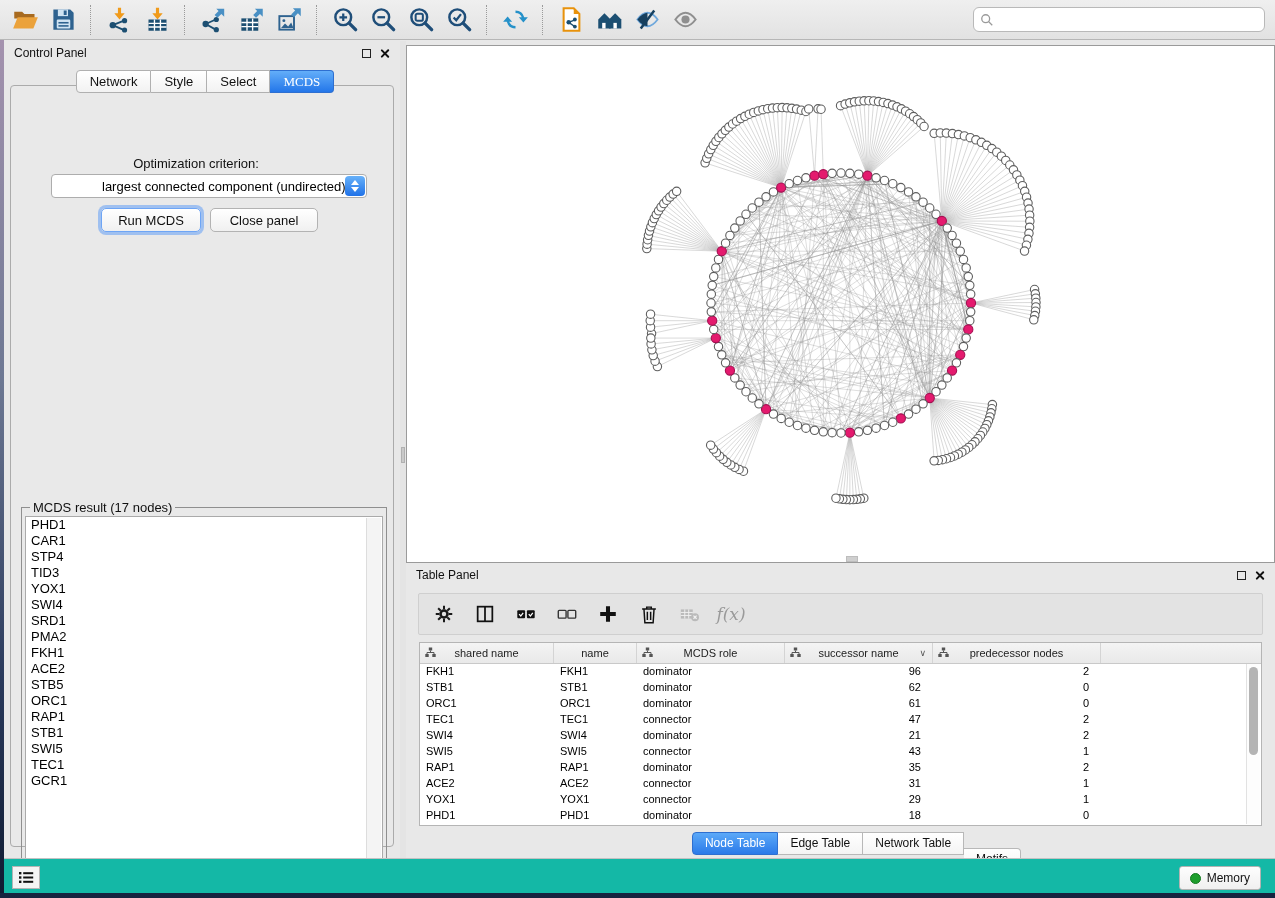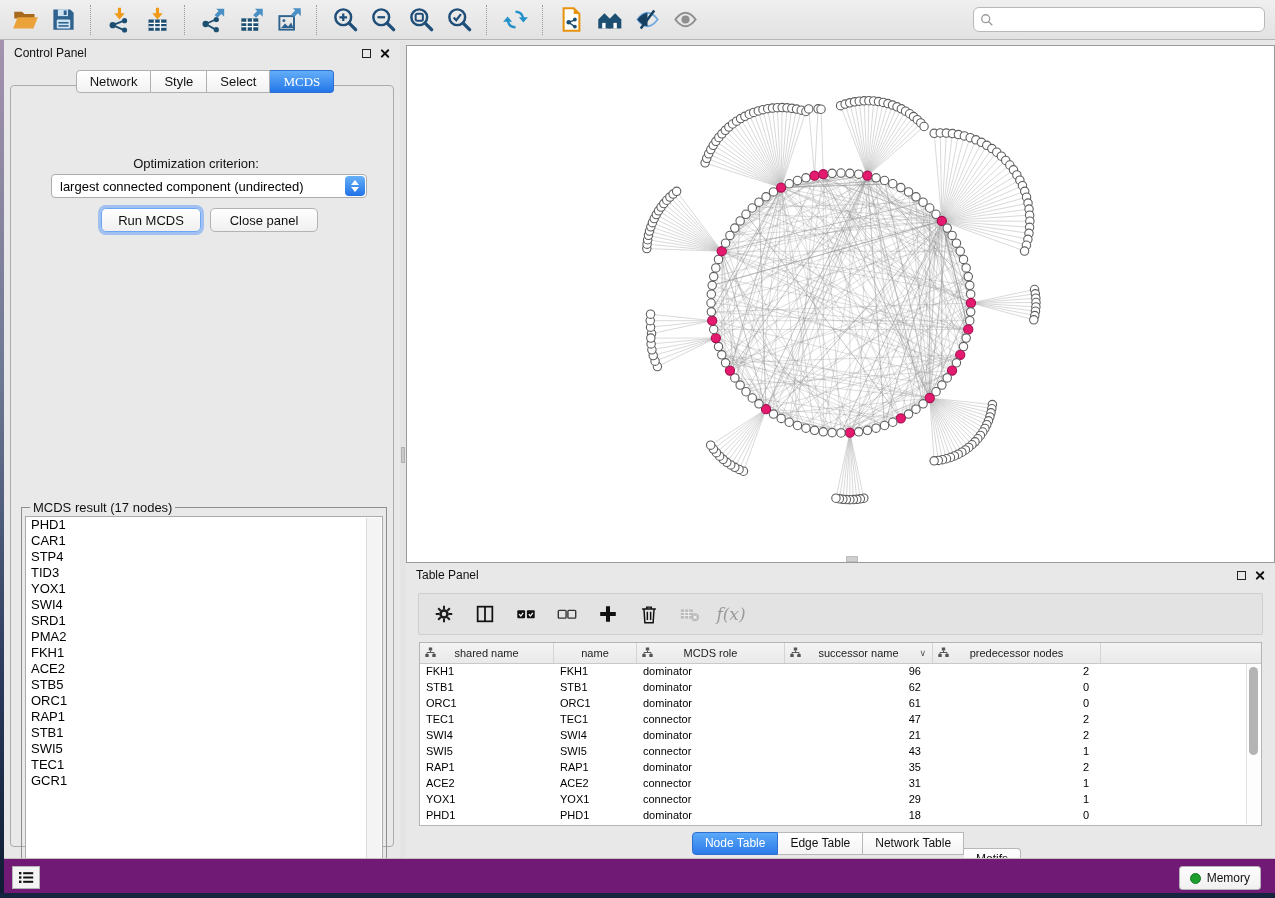--- a/index.html
+++ b/index.html
@@ -36,21 +36,21 @@
     border:1px solid #ababab;border-radius:4px;box-sizing:border-box;}
   .cp-tabs{position:absolute;left:0;right:0;top:29px;display:flex;justify-content:center;z-index:5;}
   .cp-tab{height:21px;line-height:21px;padding:0 13px;font-size:13px;background:linear-gradient(#ffffff,#f2f2f2);
     border:1px solid #b0b0b0;border-left:none;color:#111;}
   .cp-tab:first-child{border-left:1px solid #b0b0b0;border-radius:4px 0 0 4px;margin-left:6px;}
   .cp-tab:last-child{border-radius:0 4px 4px 0;}
   .cp-tab.active{background:linear-gradient(#63aef9,#2376e9);color:#fff;border-color:#2e6fd0;font-family:Liberation Serif, serif;}
   .opt-label{position:absolute;left:0;right:12px;top:70px;text-align:center;font-size:13px;color:#111;}
   .dropdown{position:absolute;left:40px;top:88px;width:316px;height:24px;background:#fff;border:1px solid #adadad;
     border-radius:4px;display:flex;align-items:center;box-sizing:border-box;font-size:13px;}
-  .dropdown .dd-text{flex:1;padding-left:8px;white-space:nowrap;overflow:hidden;}
+  .dropdown .dd-text{flex:1;padding-left:8px;white-space:nowrap;overflow:hidden;margin-left:42px;}
   .dd-stepper{width:20px;height:20px;margin-right:1px;border-radius:4px;background:linear-gradient(#67b1f9,#2072e8);
     display:flex;flex-direction:column;align-items:center;justify-content:center;gap:2px;flex:none;}
   .dd-up{width:0;height:0;border-left:4px solid transparent;border-right:4px solid transparent;border-bottom:5px solid #fff;}
   .dd-down{width:0;height:0;border-left:4px solid transparent;border-right:4px solid transparent;border-top:5px solid #fff;}
   .btn{position:absolute;height:24px;background:linear-gradient(#ffffff,#f0f0f0);border:1px solid #b3b3b3;
     border-radius:5px;font-size:13px;color:#111;display:flex;align-items:center;justify-content:center;box-sizing:border-box;}
   .btn.run{left:90px;top:122px;width:100px;box-shadow:0 0 0 3px rgba(110,165,245,.6);border-color:#6ea5f5;}
   .btn.close-panel{left:199px;top:122px;width:108px;}
   .groupbox{position:absolute;left:10px;top:421px;width:364px;height:372px;border:1px solid #8f8f8f;background:transparent;}
   .groupbox-title{position:absolute;left:8px;top:-8px;background:#e9e9e9;padding:0 3px;font-size:13px;color:#111;}
@@ -91,21 +91,21 @@
   .td.num{text-align:right;padding-right:12px;}
   .tscroll{position:absolute;top:21px;bottom:1px;right:1px;width:13px;background:#fdfdfd;border-left:1px solid #e2e2e2;}
   .tthumb{position:absolute;left:2px;top:3px;width:9px;height:88px;background:#b4b4b4;border-radius:5px;}
   .tp-tabs{position:absolute;left:0;right:0;top:269px;display:flex;justify-content:center;}
   .tp-tab{height:21px;line-height:21px;padding:0 12px;font-size:12px;background:linear-gradient(#ffffff,#f4f4f4);
     border:1px solid #b8b8b8;border-left:none;color:#111;}
   .tp-tab:first-child{border-left:1px solid #b8b8b8;border-radius:4px 0 0 4px;}
   .tp-tab:last-child{border-radius:0 4px 4px 0;margin-top:16px;}
   .tp-tab.active{background:linear-gradient(#5ba9f8,#2b7ae9);color:#fff;border-color:#2e6fd0;margin-left:32px;}
   
-  .statusbar{position:absolute;left:0;top:858px;width:1275px;height:35px;background:#701a75;border-top:1px solid #c2c2c2;box-sizing:border-box;}
+  .statusbar{position:absolute;left:0;top:858px;width:1275px;height:35px;background:#14b8a6;border-top:1px solid #c2c2c2;box-sizing:border-box;}
   .list-btn{position:absolute;left:12px;top:7px;width:28px;height:23px;background:#f4f4f4;border:1px solid #b5b5b5;
     display:flex;align-items:center;justify-content:center;box-sizing:border-box;}
   .memory-btn{position:absolute;right:14px;top:7px;height:24px;padding:0 10px;background:linear-gradient(#fdfdfd,#f0f0f0);
     border:1px solid #b3b3b3;border-radius:3px;display:flex;align-items:center;gap:6px;font-size:12px;color:#111;box-sizing:border-box;}
   .mem-dot{width:11px;height:11px;border-radius:50%;background:#1e9e2d;border:1px solid #157a20;box-sizing:border-box;}
 </style>
 </head>
 <body>
 
 <div class="app">

